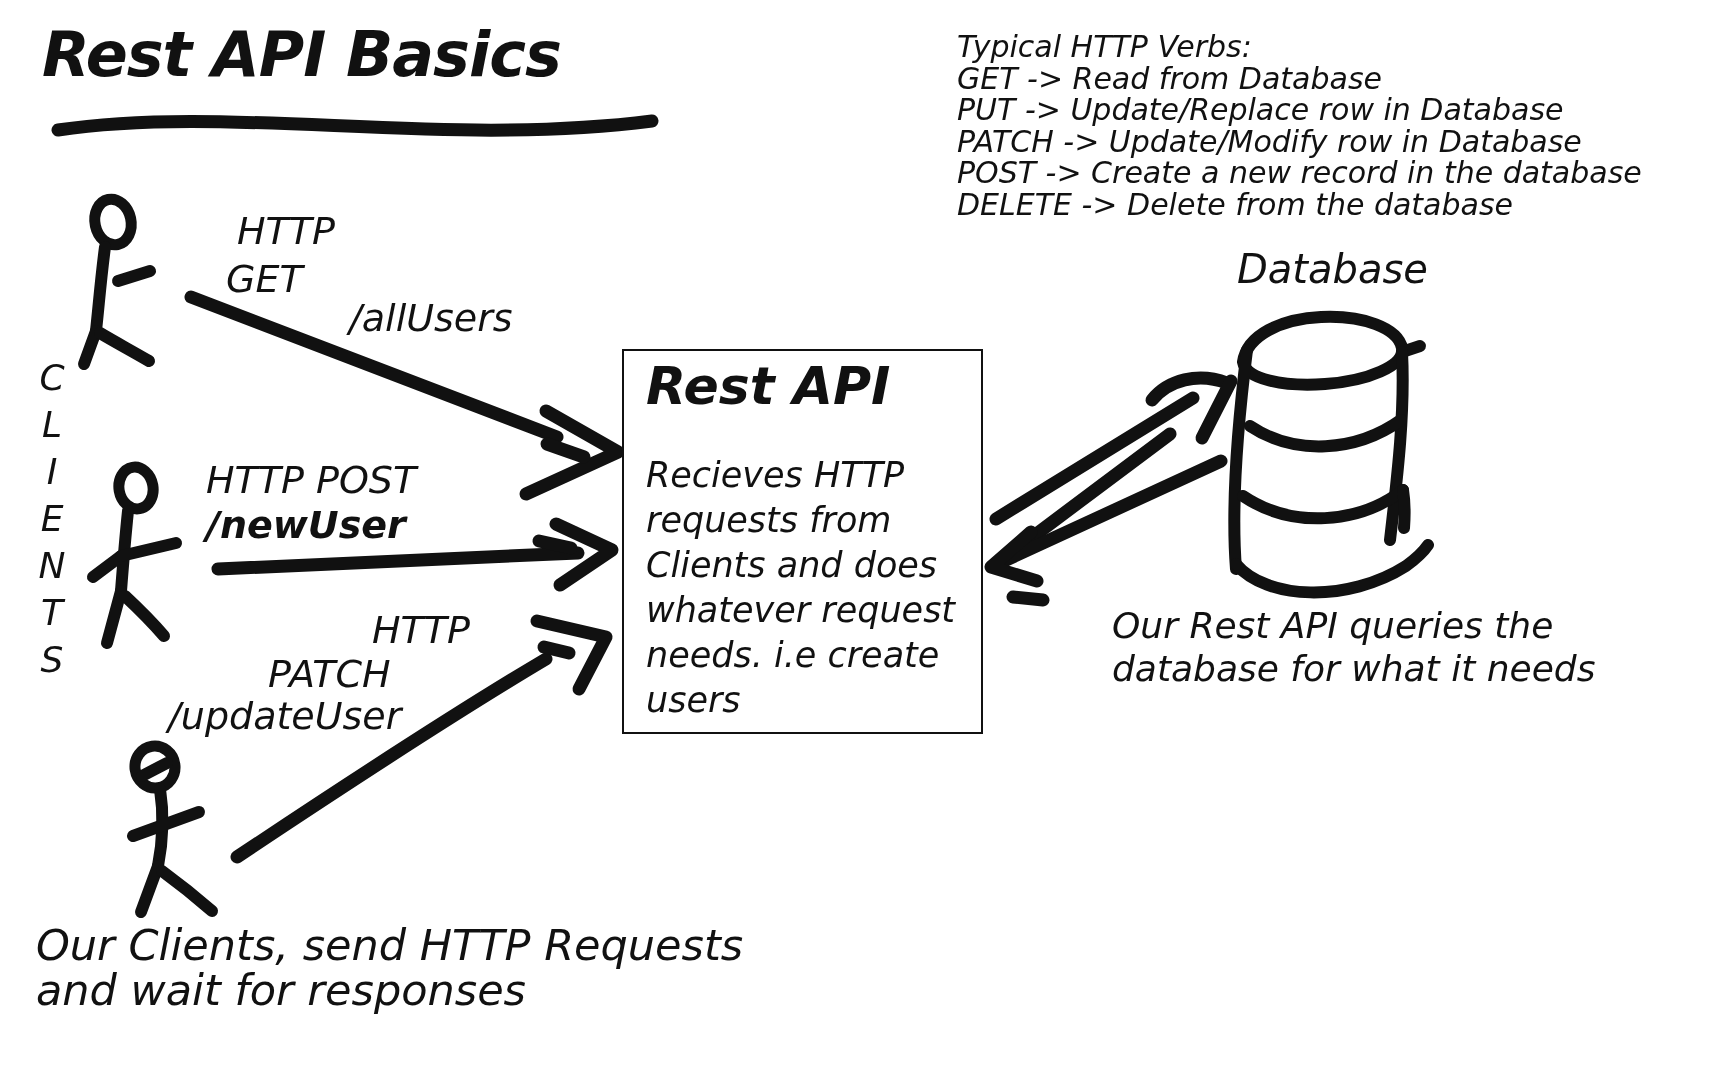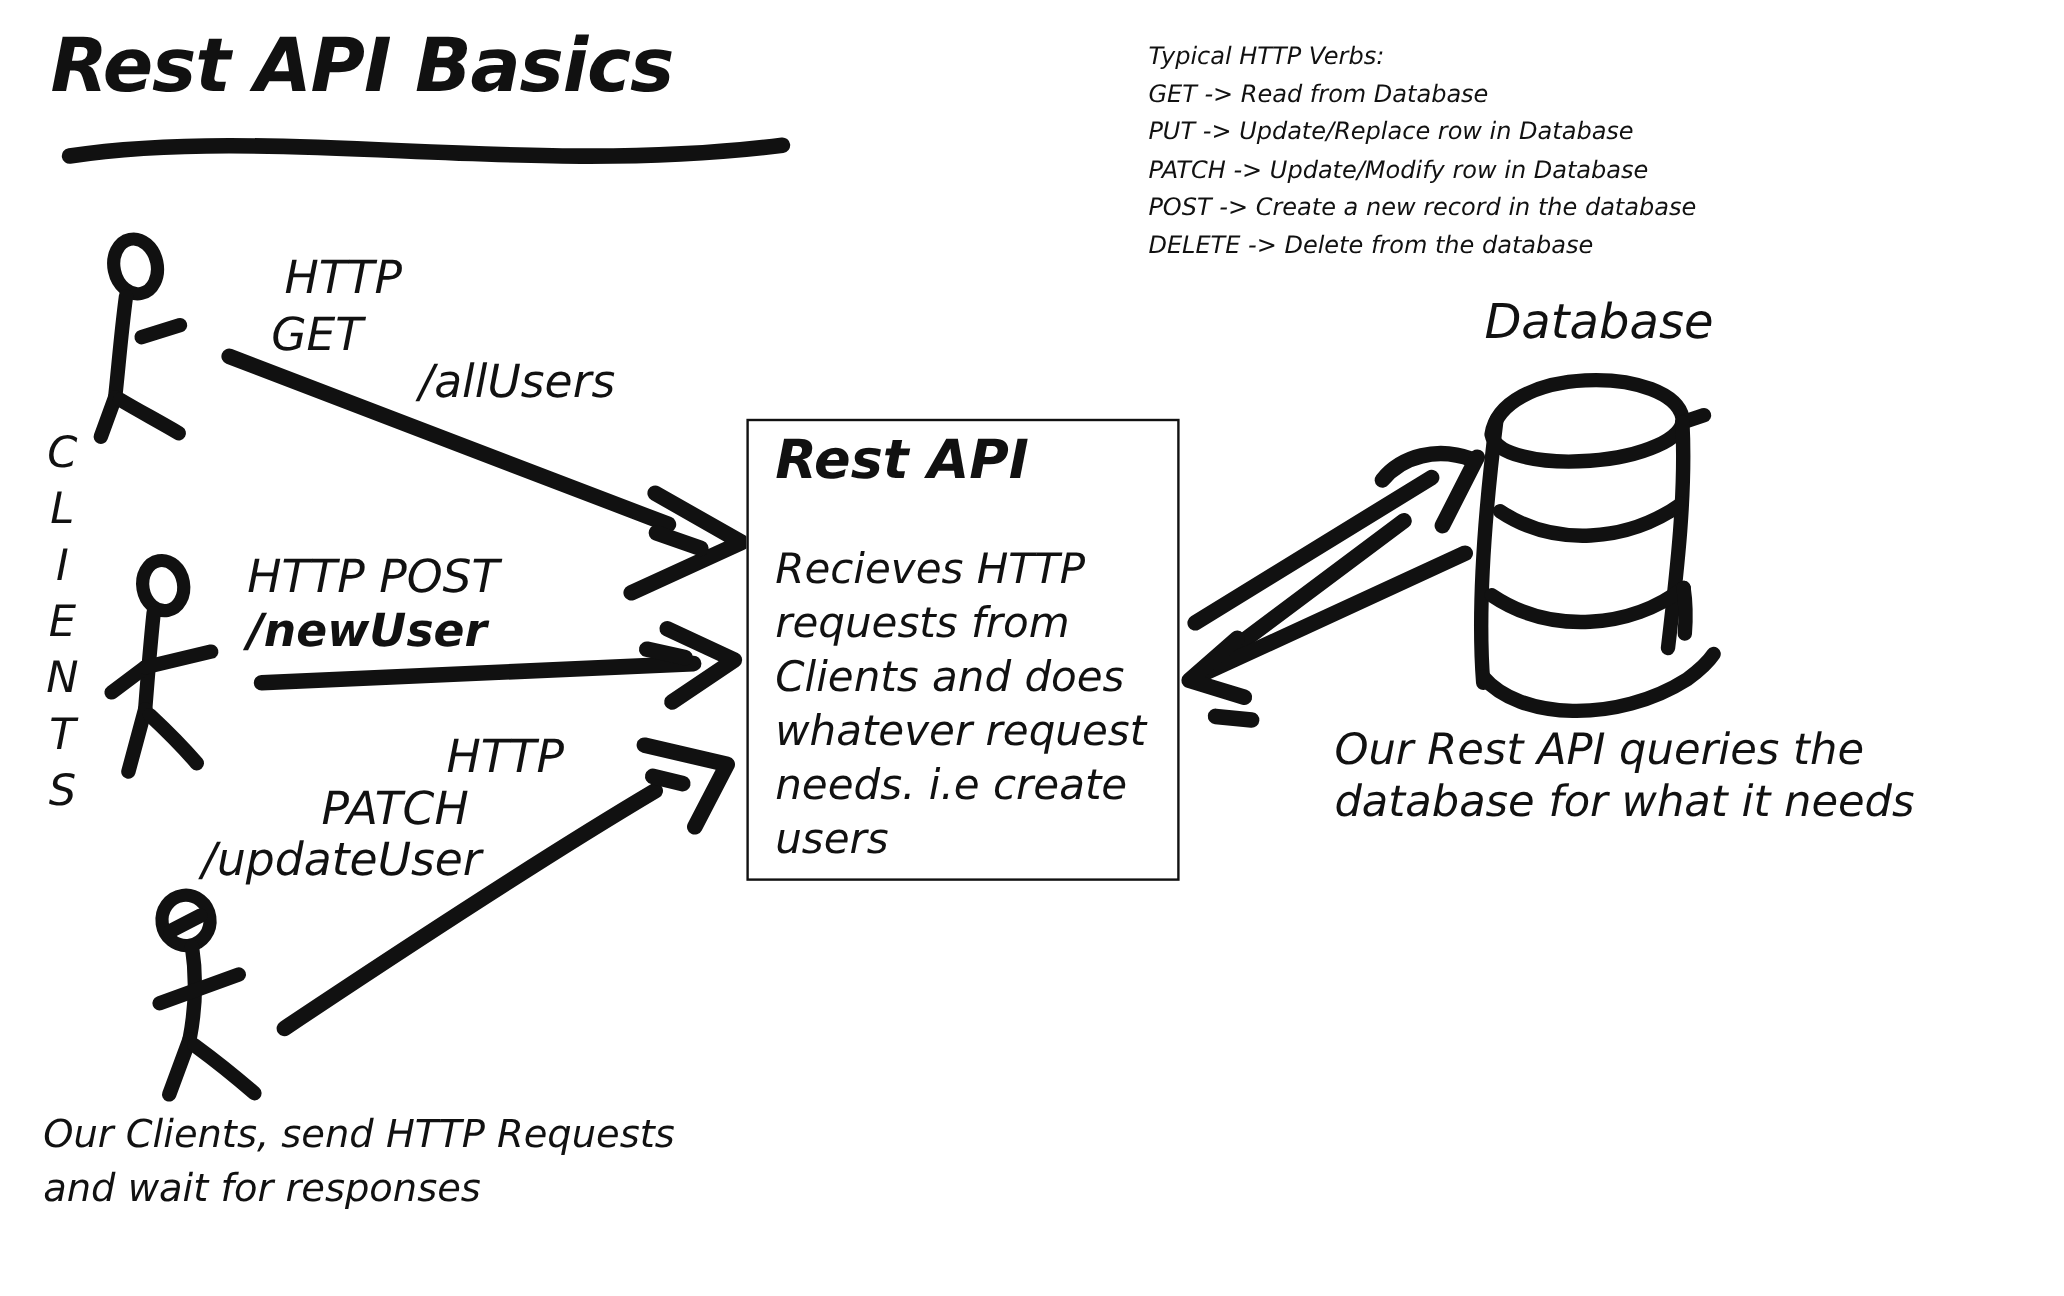--- a/index.html
+++ b/index.html
@@ -14,41 +14,41 @@
   }
   .hand {
     position: absolute;
     font-family: "DejaVu Sans", sans-serif;
     font-style: italic;
     color: var(--ink);
     white-space: nowrap;
   }
   .pre { white-space: pre-line; }
   .title { left: 42px; top: 18px; font-size: 62px; font-weight: bold; letter-spacing: -1px; }
-  .verbs { left: 957px; top: 31px; font-size: 20px; line-height: 31.5px; }
+  .verbs { left: 957px; top: 31px; font-size: 30px; line-height: 31.5px; }
   .clients-vert { left: 30px; top: 354px; font-size: 36px; line-height: 47px; width: 44px; text-align: center; }
   .req { font-size: 38px; }
   .r1l1 { left: 237px; top: 209px; }
   .r1l2 { left: 226px; top: 257px; }
   .r1p  { left: 349px; top: 296px; }
   .r2l1 { left: 206px; top: 458px; }
   .r2p  { left: 206px; top: 503px; font-weight: bold; }
   .r3l1 { left: 372px; top: 608px; }
   .r3l2 { left: 268px; top: 652px; }
   .r3p  { left: 168px; top: 694px; }
   .api-box {
     position: absolute; left: 622px; top: 349px; width: 361px; height: 385px;
     border: 2px solid var(--ink); box-sizing: border-box; background: var(--bg);
   }
-  .api-box-title { left: 646px; top: 356px; font-size: 45px; font-weight: bold; }
+  .api-box-title { left: 646px; top: 356px; font-size: 52px; font-weight: bold; }
   .api-box-desc { left: 646px; top: 453px; font-size: 35px; line-height: 45px; }
   .db-label { left: 1237px; top: 246px; font-size: 40px; text-align: right; }
   .db-caption { left: 1112px; top: 604px; font-size: 36px; line-height: 43px; }
   .response { left: 828px; top: 793px; font-size: 36px; line-height: 44px; }
-  .bottom-caption { left: 36px; top: 923px; font-size: 32px; line-height: 45px; }
+  .bottom-caption { left: 36px; top: 923px; font-size: 43px; line-height: 45px; }
   svg.sketch { position: absolute; inset: 0; }
   svg.sketch * { fill: none; stroke: var(--ink); stroke-linecap: round; stroke-linejoin: round; }
 </style>
 </head>
 <body>
 
 <div id="canvas">
 
   <svg class="sketch" viewBox="0 0 1720 1080" aria-hidden="true">
 

